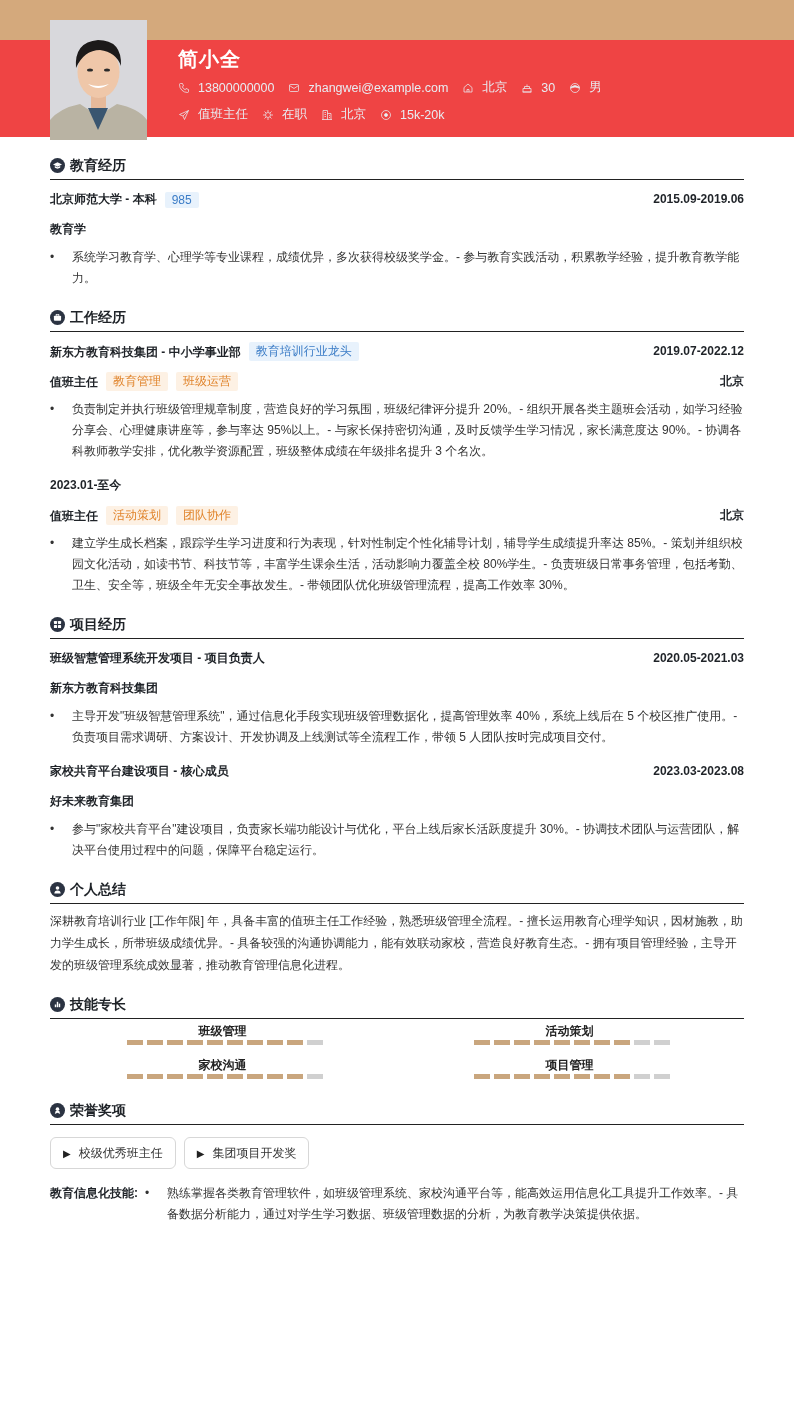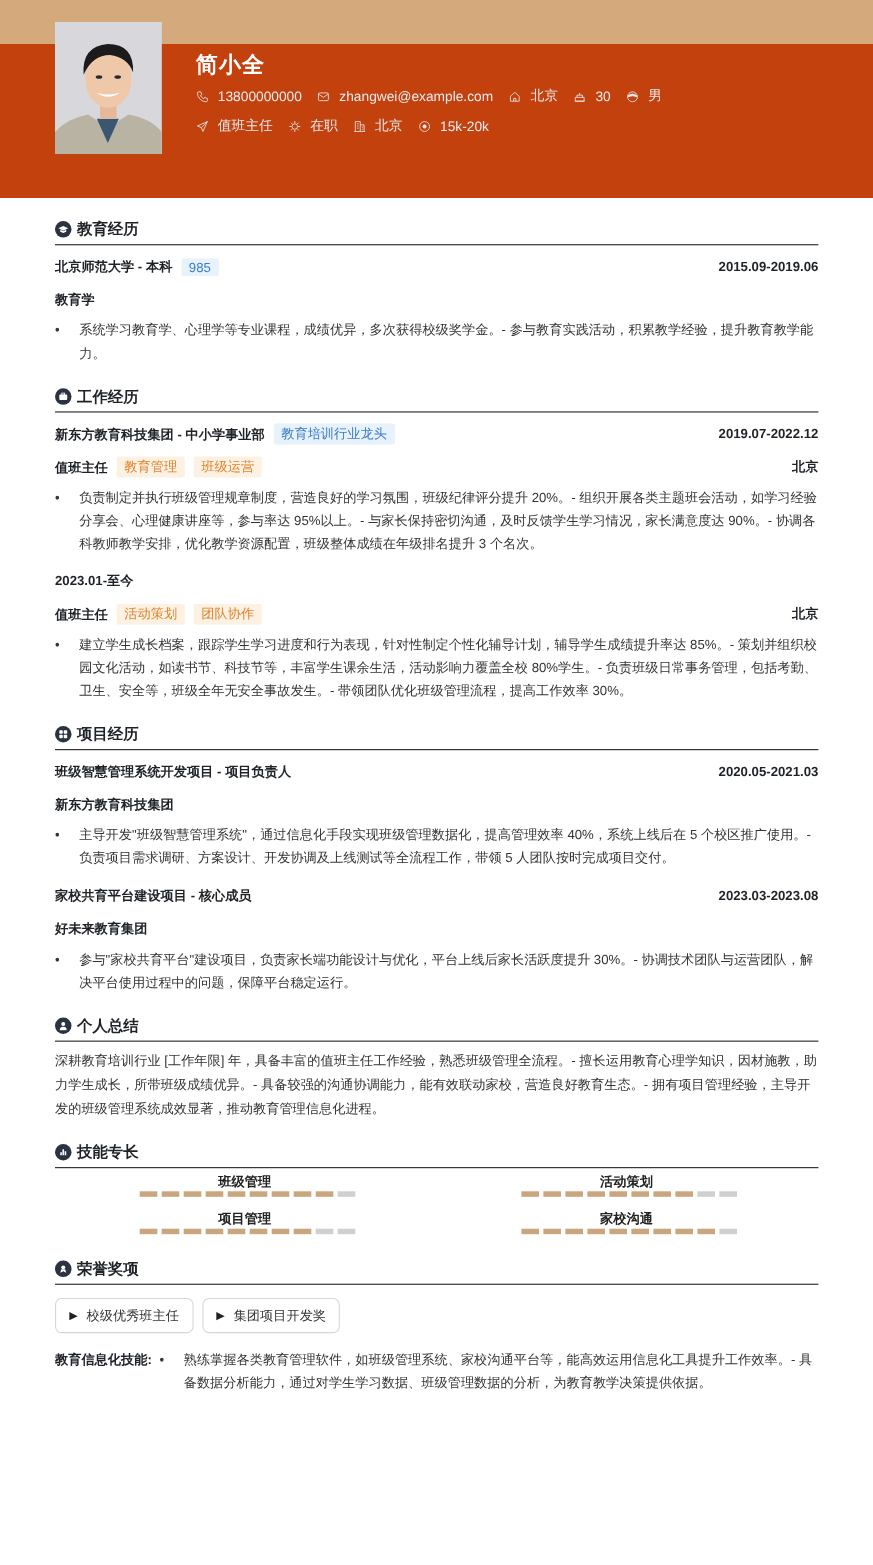--- a/index.html
+++ b/index.html
@@ -1,20 +1,20 @@
 <!DOCTYPE html>
 <html><head>
 <meta charset="utf-8">
 <style>
   * { box-sizing: border-box; margin: 0; padding: 0; }
   html, body { width: 794px; background: #ffffff; }
   body { font-family: "Liberation Sans", "DejaVu Sans", sans-serif; color: #1f2328; font-size: 12px; }
 
   .topband { height: 40px; background: #d4a97c; }
-  .header { position: relative; height: 140px; background: #c2410c; }
+  .header { position: relative; height: 97px; background: #ef4444; }
   .photo { position: absolute; left: 50px; top: -20px; width: 97px; height: 120px; background: #d9d9dc; overflow: hidden; }
   .photo svg { display: block; }
   .hinfo { position: absolute; left: 178px; top: 4px; right: 20px; color: #ffffff; }
   .hname { font-size: 20px; font-weight: bold; height: 30px; line-height: 30px; letter-spacing: 1px; }
   .hrow { display: flex; align-items: center; height: 27px; font-size: 12.5px; color: #e8ecf2; }
   .hitem { display: flex; align-items: center; margin-right: 14px; }
   .hitem svg { width: 12px; height: 12px; margin-right: 8px; stroke: #e8ecf2; fill: none; stroke-width: 1.5; }
 
   .content { padding: 0 50px; }
   .section { margin-top: 19px; }
@@ -312,46 +312,46 @@
             <span class="bar on"></span>
             <span class="bar on"></span>
             <span class="bar on"></span>
             <span class="bar on"></span>
             <span class="bar on"></span>
             <span class="bar"></span>
             <span class="bar"></span>
           </div>
       </div>
       <div class="skill">
+        <span class="skill-name">家校沟通</span>
+        <div class="bars">
+            <span class="bar on"></span>
+            <span class="bar on"></span>
+            <span class="bar on"></span>
+            <span class="bar on"></span>
+            <span class="bar on"></span>
+            <span class="bar on"></span>
+            <span class="bar on"></span>
+            <span class="bar on"></span>
+            <span class="bar on"></span>
+            <span class="bar"></span>
+          </div>
+      </div>
+      <div class="skill">
         <span class="skill-name">项目管理</span>
         <div class="bars">
             <span class="bar on"></span>
             <span class="bar on"></span>
             <span class="bar on"></span>
             <span class="bar on"></span>
             <span class="bar on"></span>
             <span class="bar on"></span>
             <span class="bar on"></span>
             <span class="bar on"></span>
             <span class="bar"></span>
-            <span class="bar"></span>
-          </div>
-      </div>
-      <div class="skill">
-        <span class="skill-name">家校沟通</span>
-        <div class="bars">
-            <span class="bar on"></span>
-            <span class="bar on"></span>
-            <span class="bar on"></span>
-            <span class="bar on"></span>
-            <span class="bar on"></span>
-            <span class="bar on"></span>
-            <span class="bar on"></span>
-            <span class="bar on"></span>
-            <span class="bar on"></span>
             <span class="bar"></span>
           </div>
       </div>
     </div>
   </div>
 
   <div class="section" style="margin-top:10px;">
     <div class="stitle">
       <span class="sicon">
           <svg viewBox="0 0 10 10">

